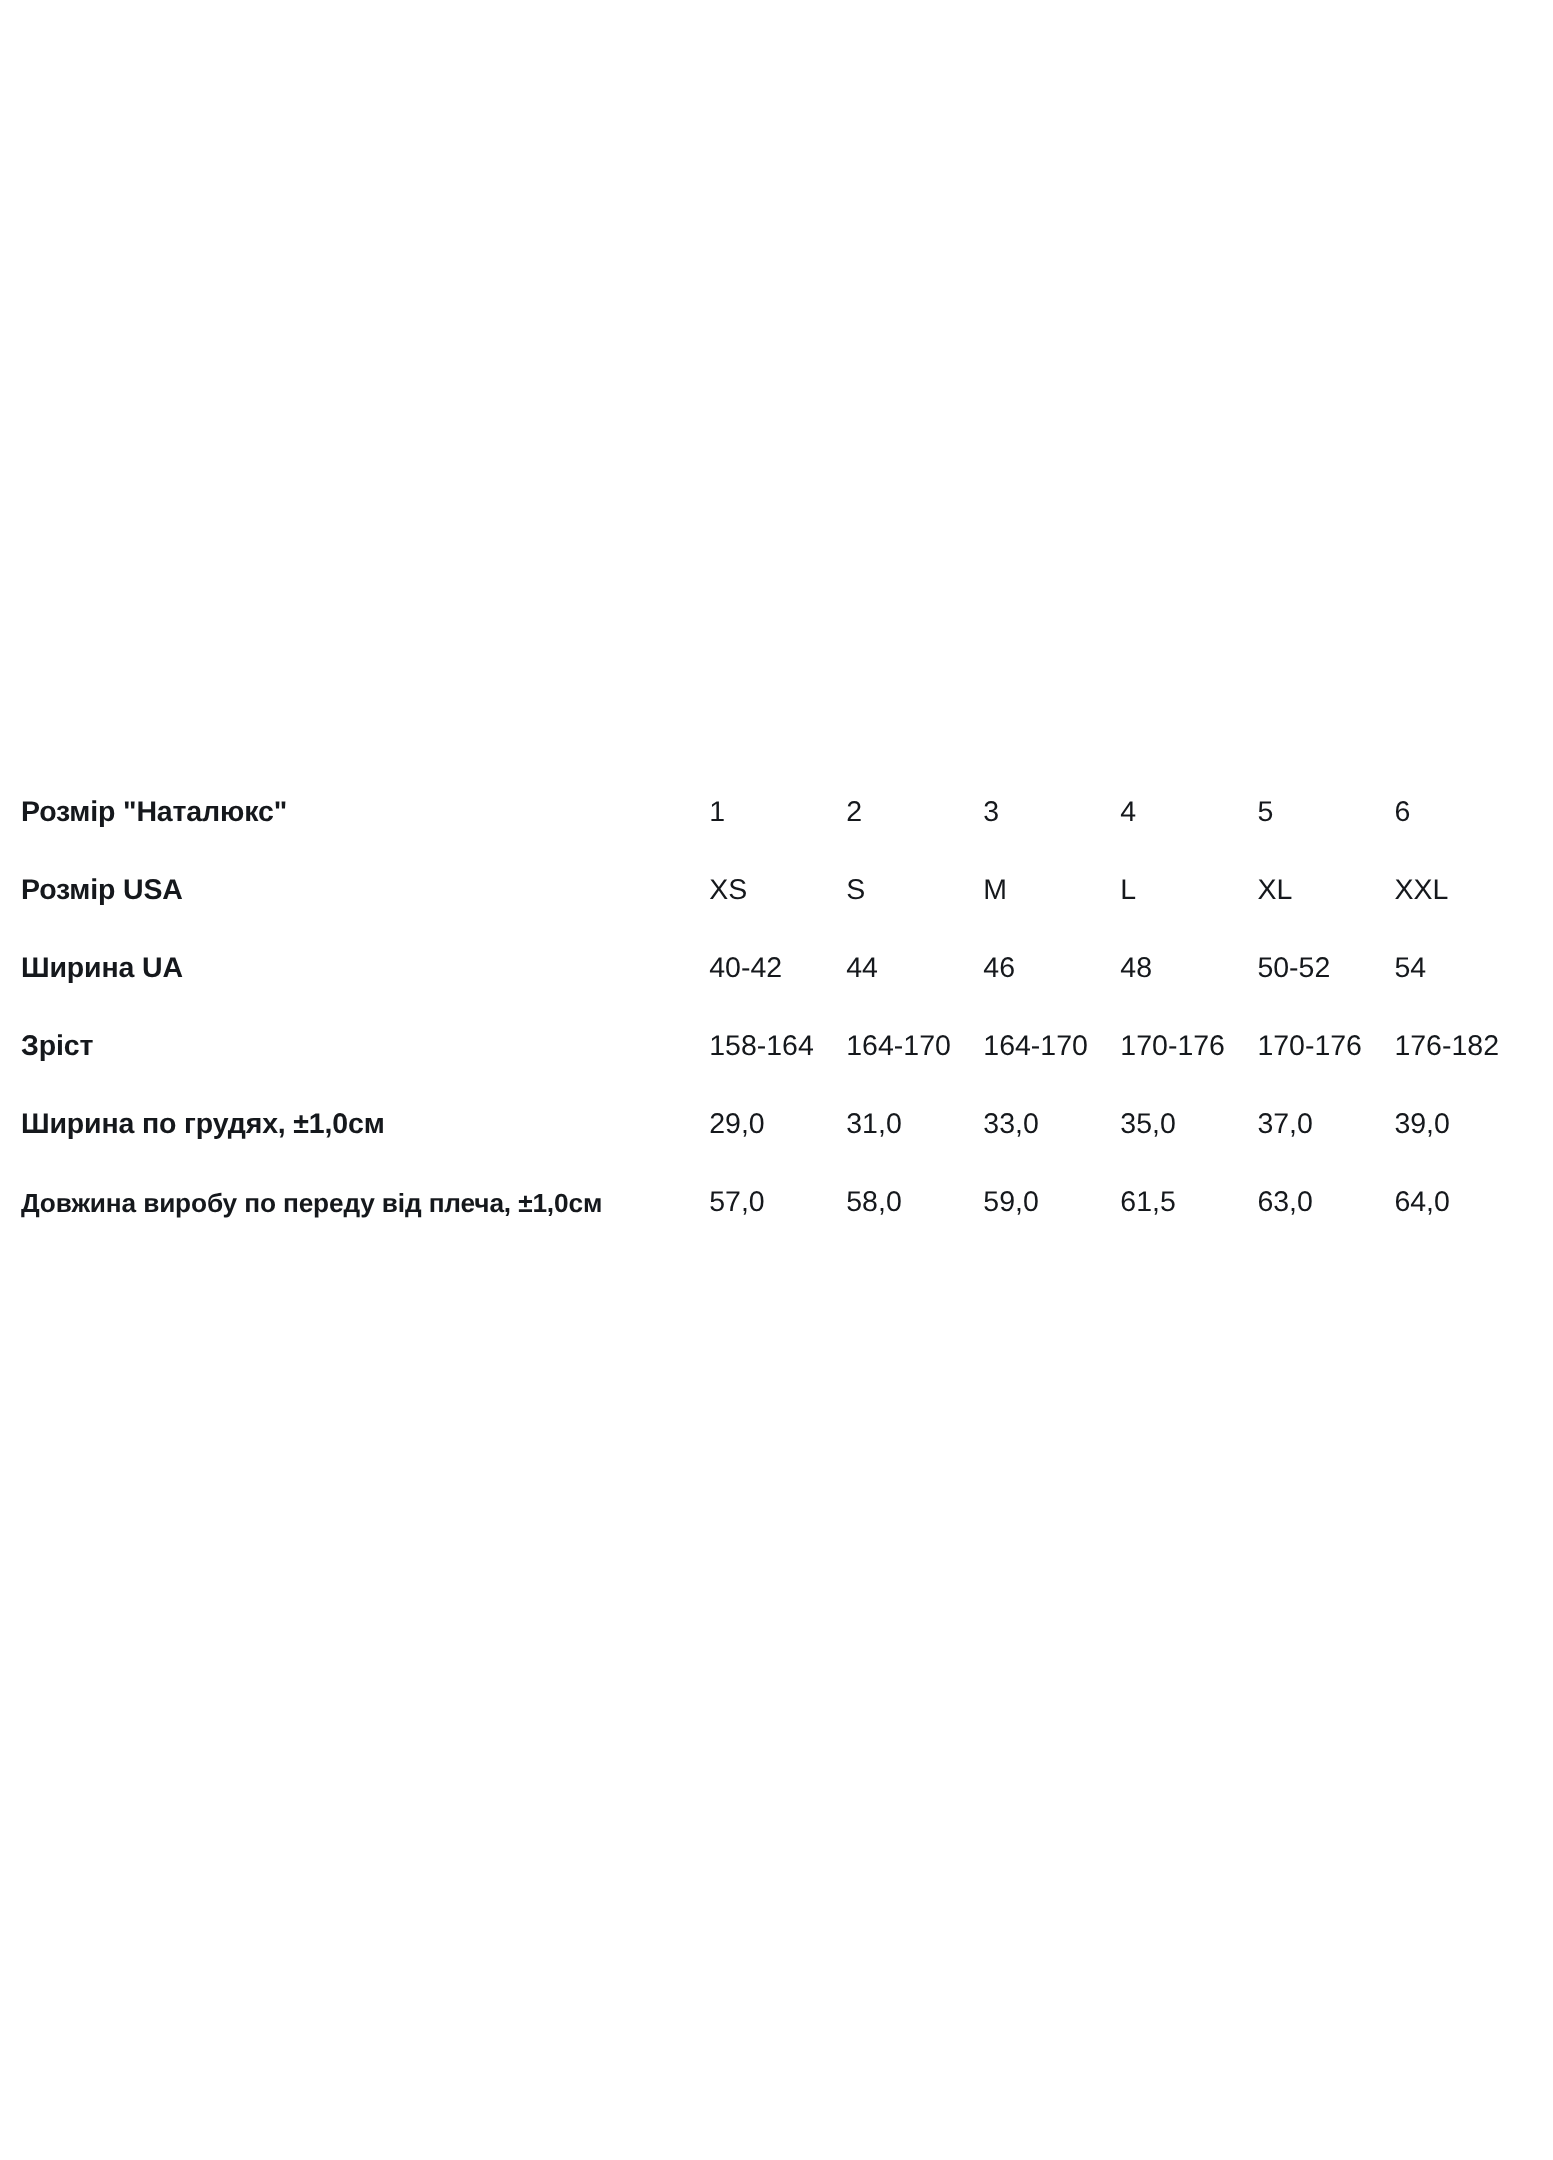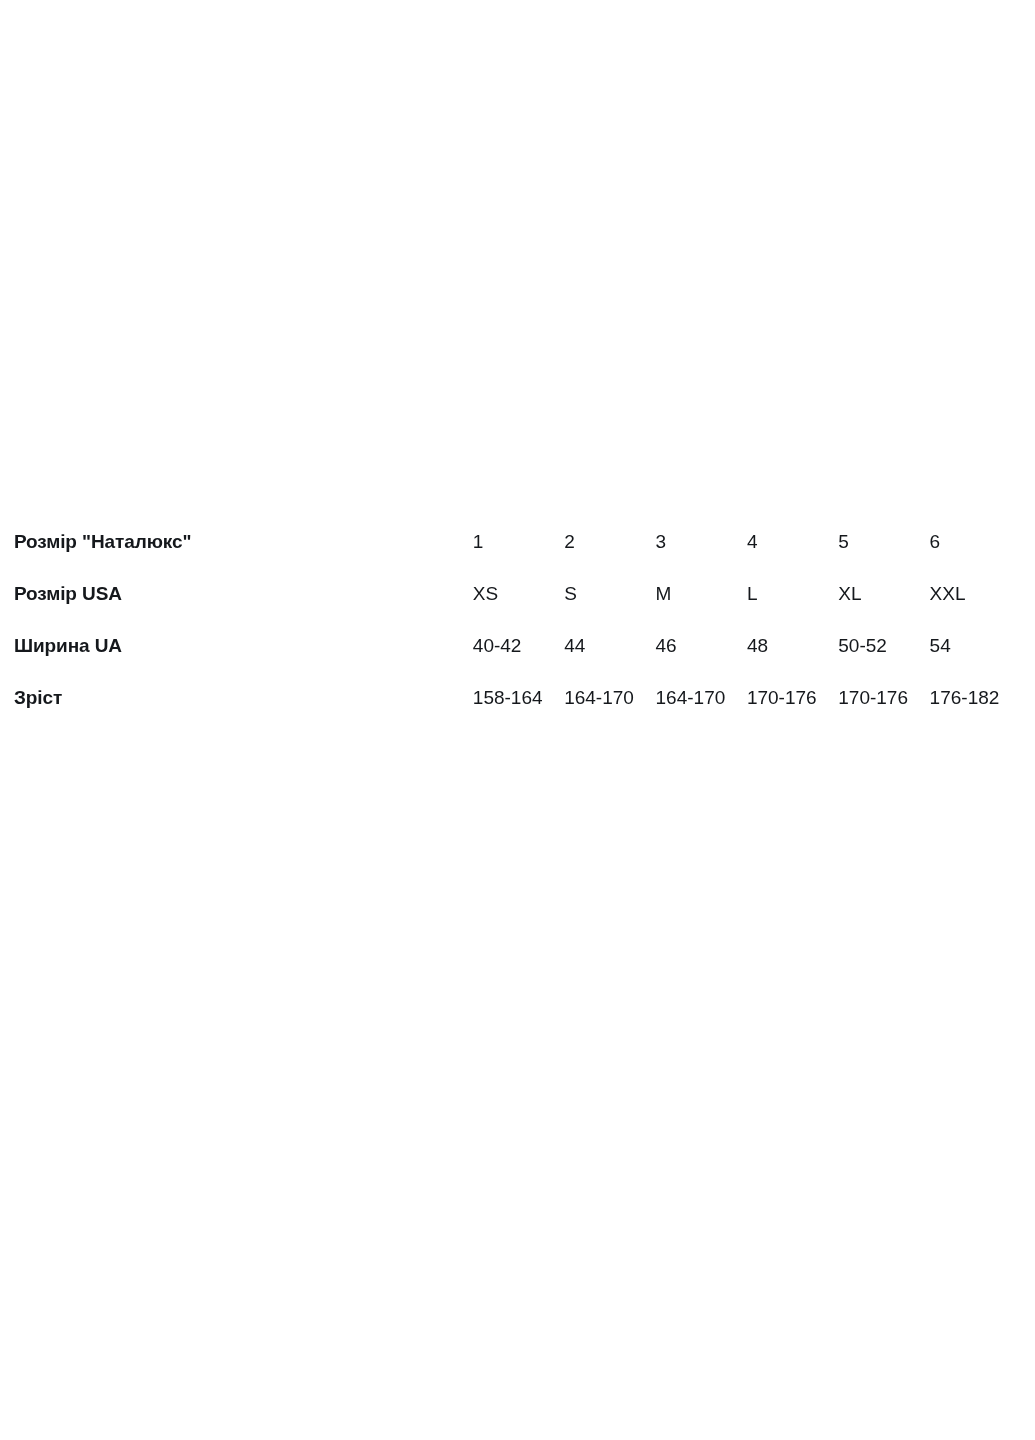--- a/index.html
+++ b/index.html
@@ -110,16 +110,34 @@
         </tr>
         <tr>
           <td class="rowhead">Зріст</td>
           <td class="val">158-164</td>
           <td class="val">164-170</td>
           <td class="val">164-170</td>
           <td class="val">170-176</td>
           <td class="val">170-176</td>
           <td class="val last">176-182</td>
         </tr>
+        <tr>
+          <td class="rowhead">Ширина по грудях, ±1,0см</td>
+          <td class="val">29,0</td>
+          <td class="val">31,0</td>
+          <td class="val">33,0</td>
+          <td class="val">35,0</td>
+          <td class="val">37,0</td>
+          <td class="val last">39,0</td>
+        </tr>
+        <tr class="last-row">
+          <td class="rowhead">Довжина виробу по переду від плеча, ±1,0см</td>
+          <td class="val">57,0</td>
+          <td class="val">58,0</td>
+          <td class="val">59,0</td>
+          <td class="val">61,5</td>
+          <td class="val">63,0</td>
+          <td class="val last">64,0</td>
+        </tr>
       </tbody>
     </table>
   </div>
 </div>
 
 </body></html>

